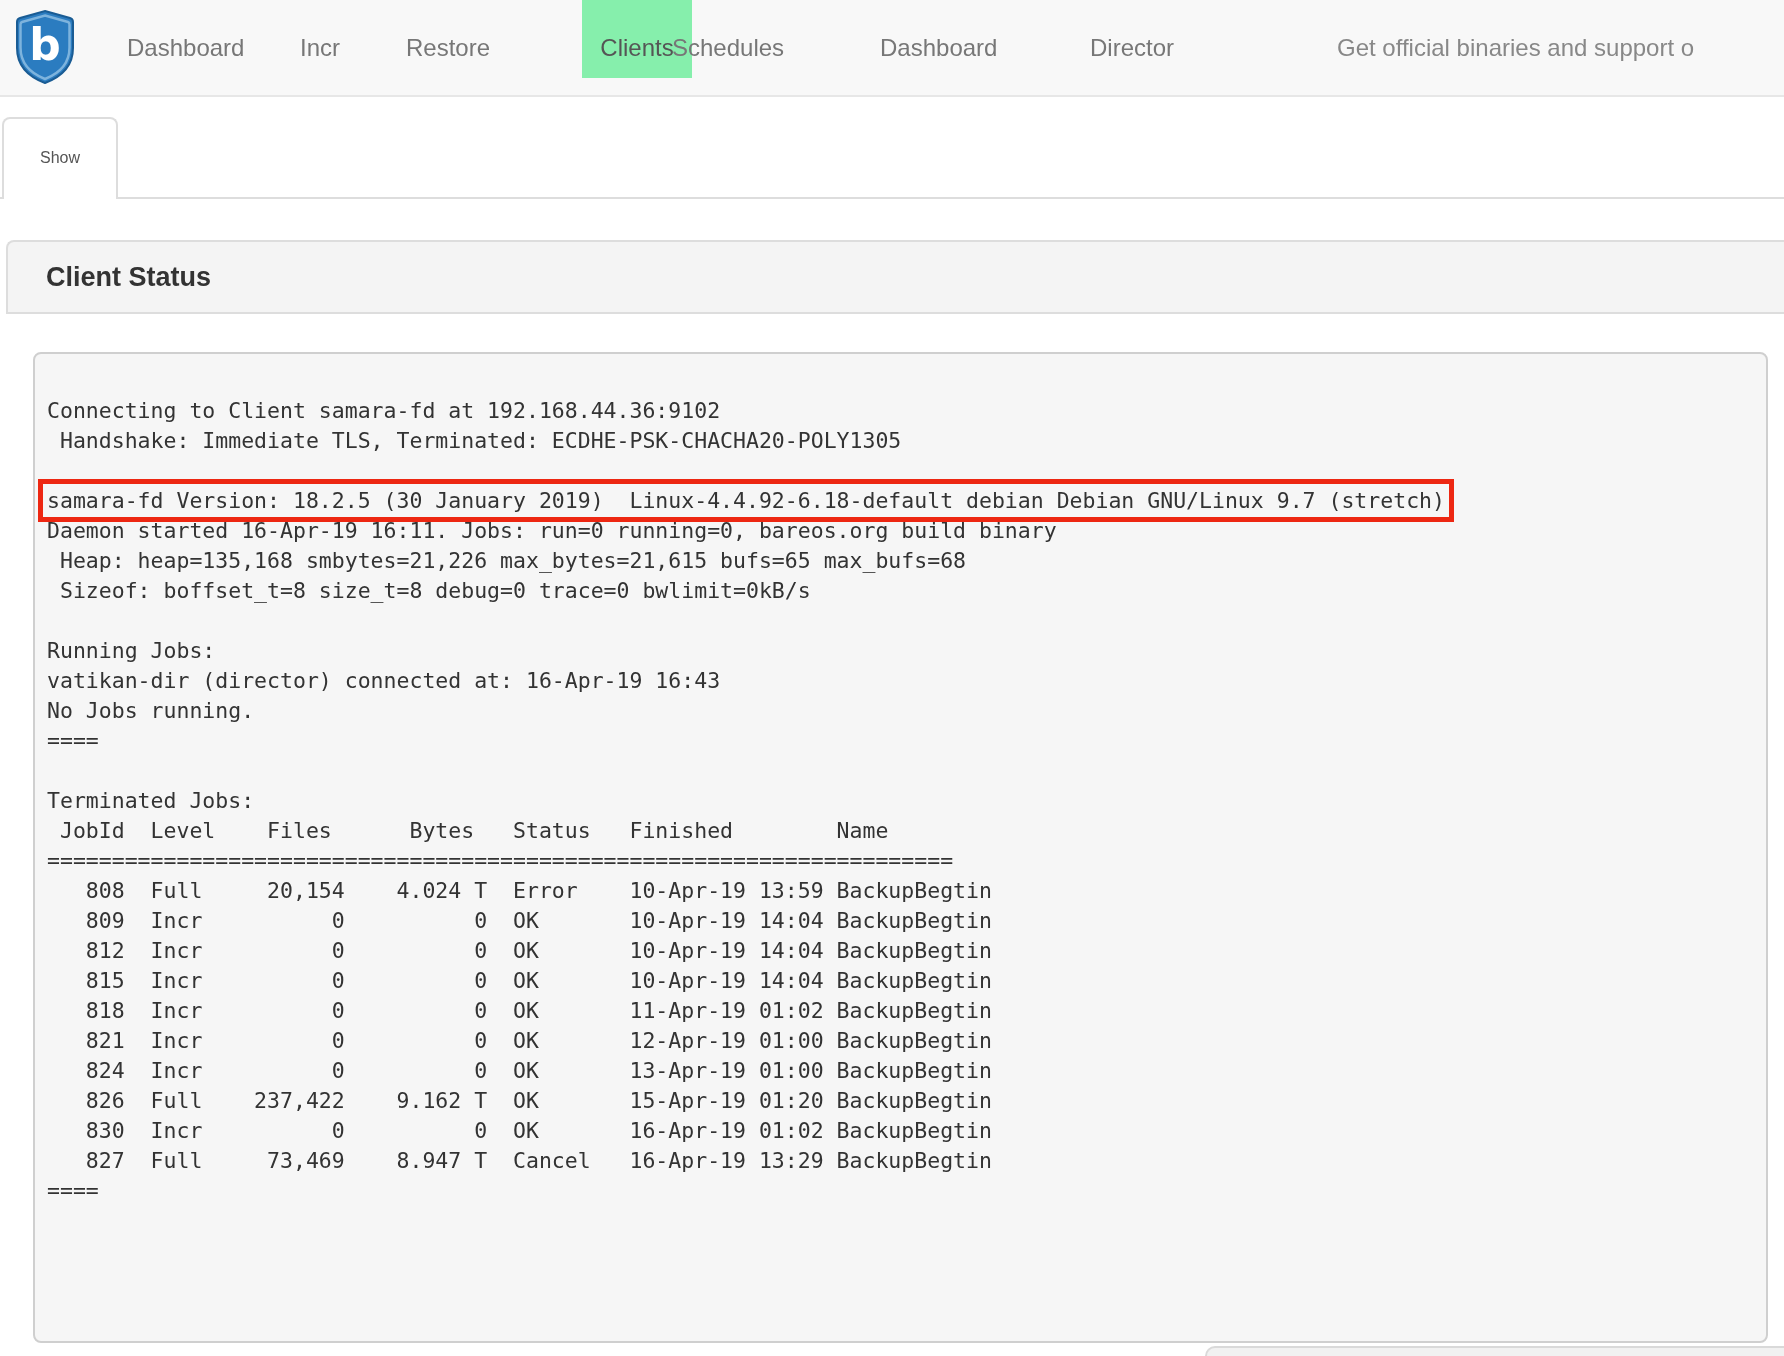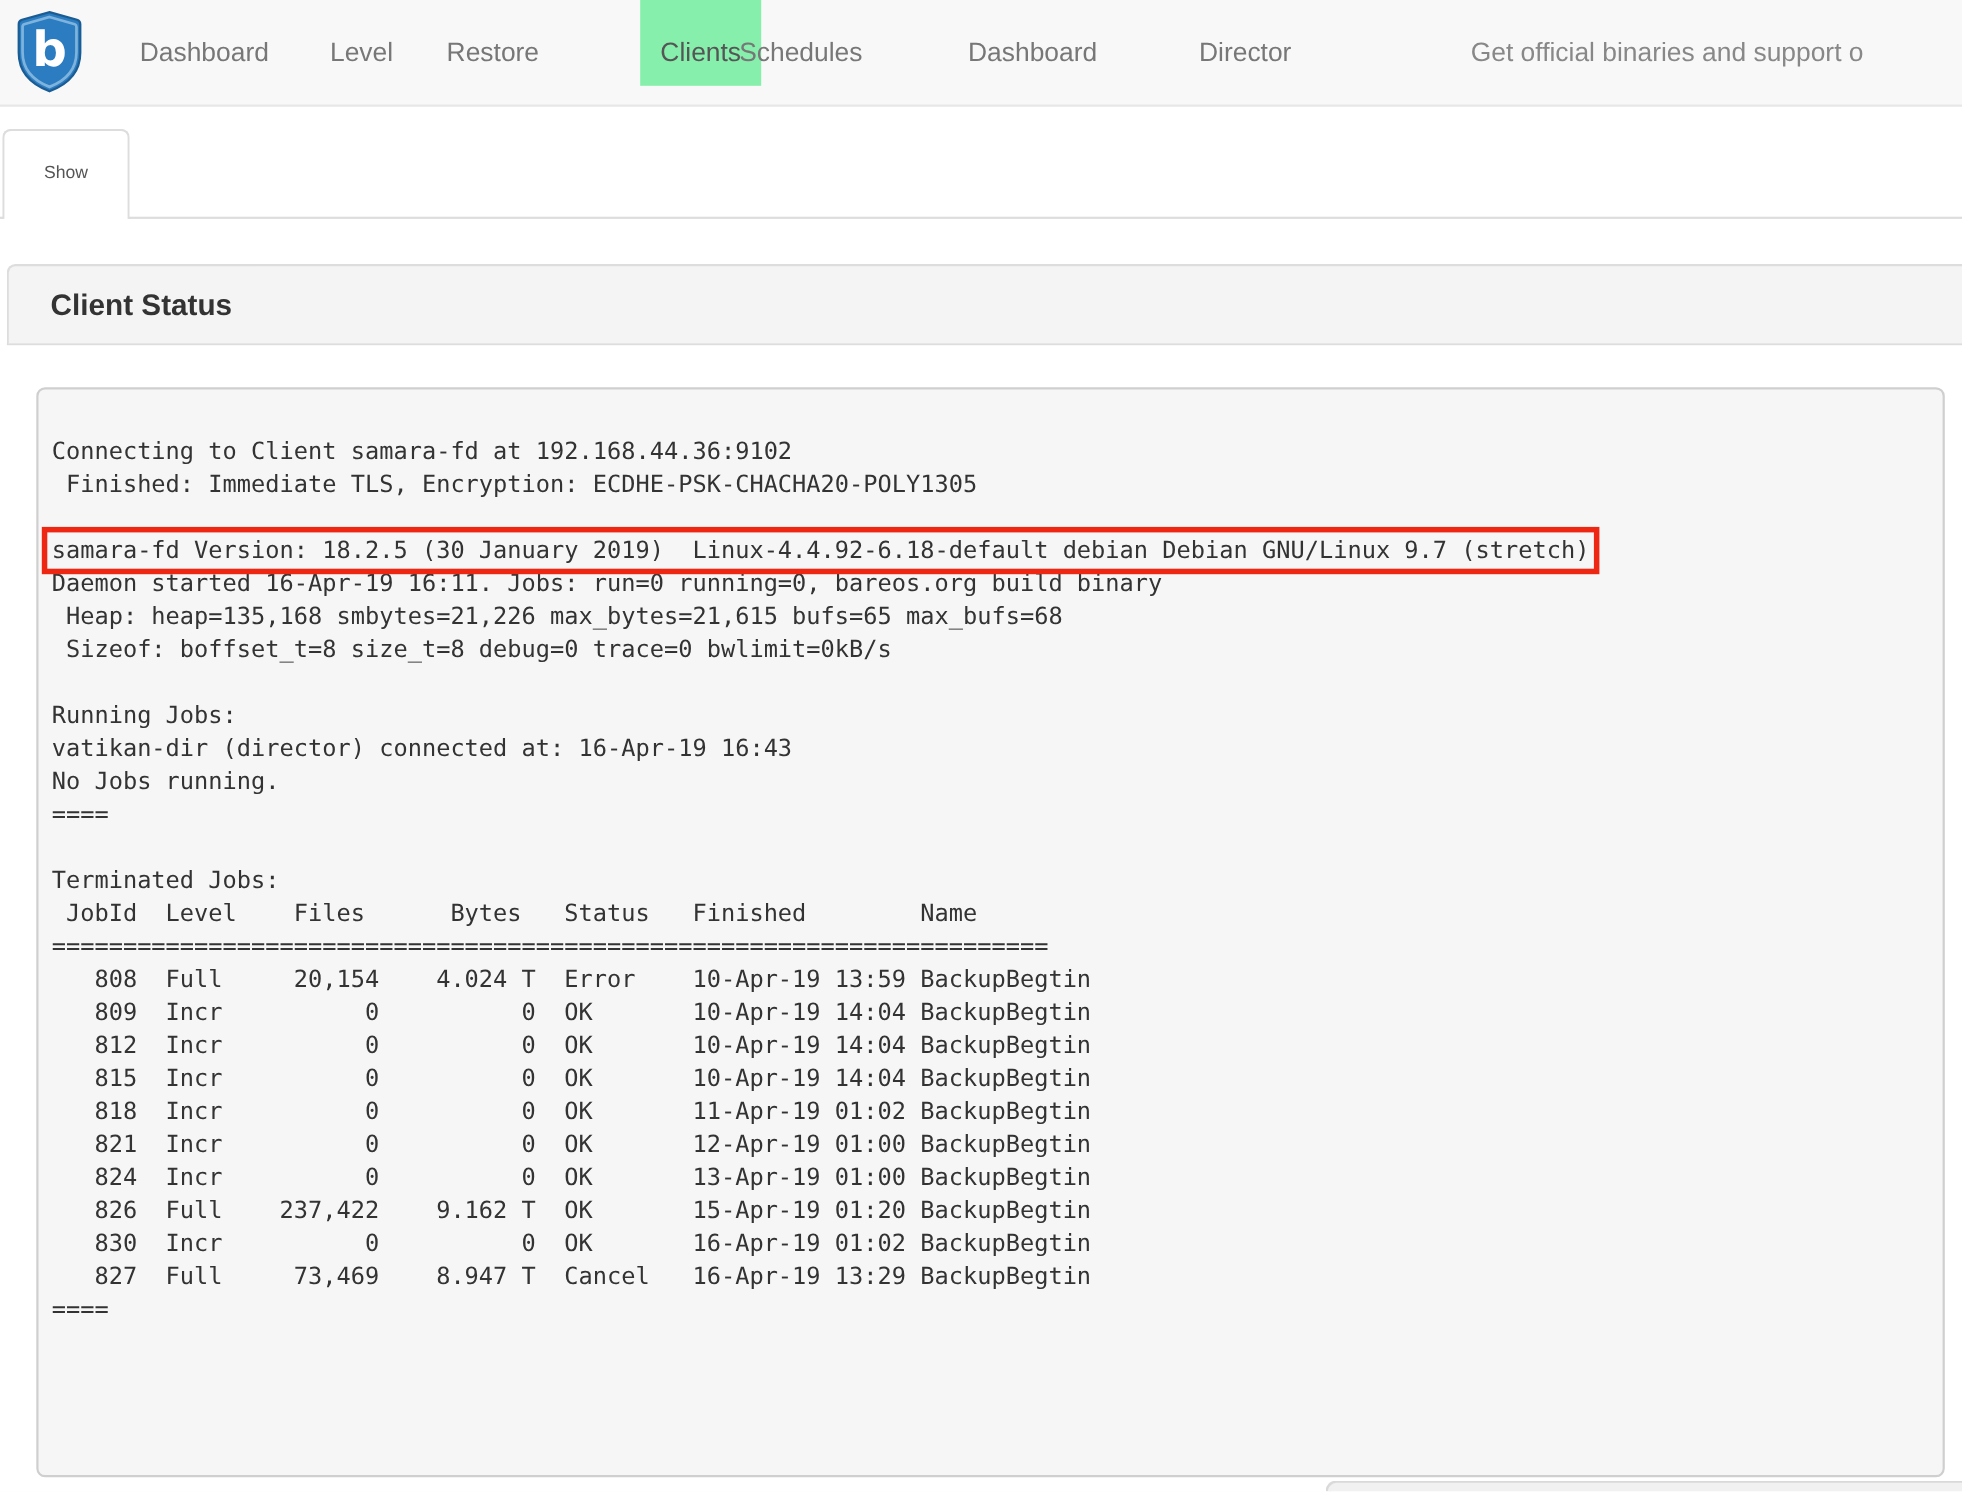--- a/index.html
+++ b/index.html
@@ -56,39 +56,39 @@
     <span>
       <svg width="64" height="76" viewBox="0 0 64 76">
         <path d="M32 2 L57 9 C59.5 9.7 60 11 60 13 V39 C60 58 48 68 32 74 C16 68 4 58 4 39 V13 C4 11 4.5 9.7 7 9 Z" fill="#2b7cc0" stroke="#1a5c94" stroke-width="2"></path>
         <path d="M32 6.5 L55 13 C56.5 13.5 56.5 14 56.5 15.5 V38.5 C56.5 55.5 46 64.5 32 70 C18 64.5 7.5 55.5 7.5 38.5 V15.5 C7.5 14 7.5 13.5 9 13 Z" fill="none" stroke="#7db3dd" stroke-width="2.5"></path>
         <text x="32" y="51" text-anchor="middle" font-family="DejaVu Sans, sans-serif" font-size="44" font-weight="bold" fill="#ffffff">b</text>
       </svg>
     </span>
   </div>
 
   <div class="nav-item nav-dashboard">Dashboard</div>
-  <div class="nav-item nav-jobs">Level</div>
+  <div class="nav-item nav-jobs">Incr</div>
   <div class="nav-item nav-restore">Restore</div>
   <div class="nav-item nav-clients active-wrap">Clients</div>
   <div class="nav-item nav-schedules">Schedules</div>
   <div class="nav-item nav-storages">Dashboard</div>
   <div class="nav-item nav-director">Director</div>
   <div class="nav-item nav-support">Get official binaries and support o</div>
 </div>
 
 <div class="tabline"></div>
 <div class="tab-show">Show</div>
 
 <div class="section-heading">
   <h1>Client Status</h1>
 </div>
 
 <div class="well">
 <pre><span>Connecting to Client samara-fd at 192.168.44.36:9102
- Finished: Immediate TLS, Encryption: ECDHE-PSK-CHACHA20-POLY1305
+ Handshake: Immediate TLS, Terminated: ECDHE-PSK-CHACHA20-POLY1305
 </span>
 <span class="hl">samara-fd Version: 18.2.5 (30 January 2019)  Linux-4.4.92-6.18-default debian Debian GNU/Linux 9.7 (stretch)</span>
 <span>Daemon started 16-Apr-19 16:11. Jobs: run=0 running=0, bareos.org build binary
  Heap: heap=135,168 smbytes=21,226 max_bytes=21,615 bufs=65 max_bufs=68
  Sizeof: boffset_t=8 size_t=8 debug=0 trace=0 bwlimit=0kB/s
 
 Running Jobs:
 vatikan-dir (director) connected at: 16-Apr-19 16:43
 No Jobs running.
 ====

